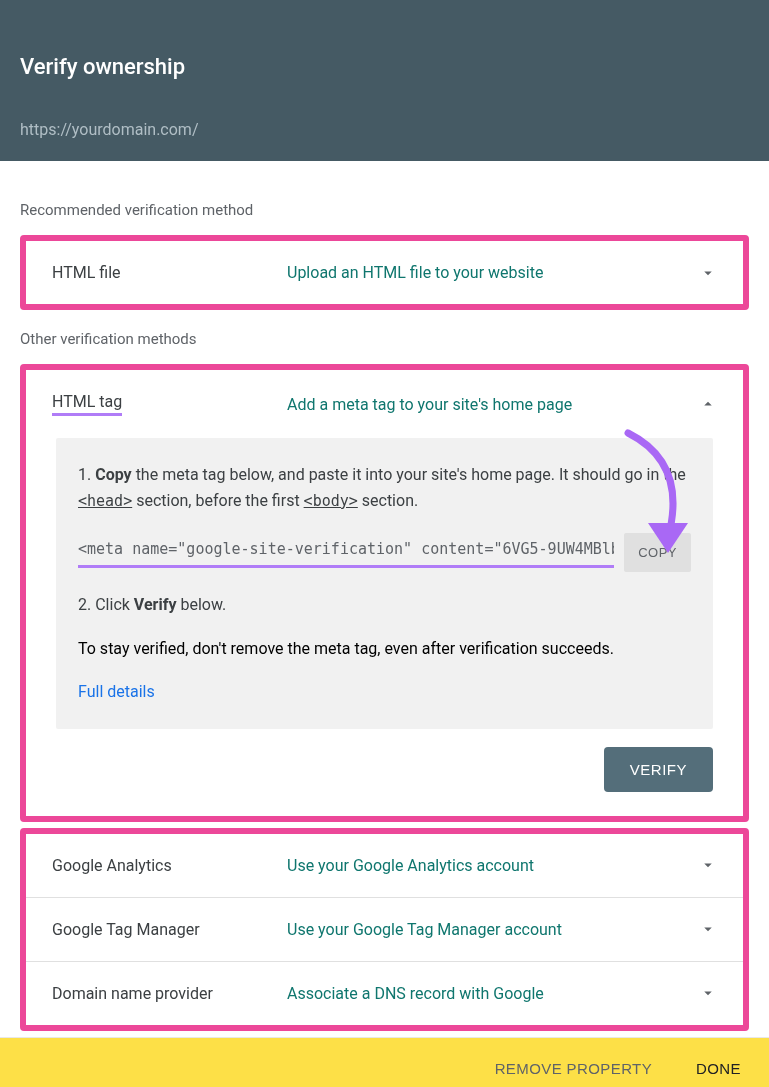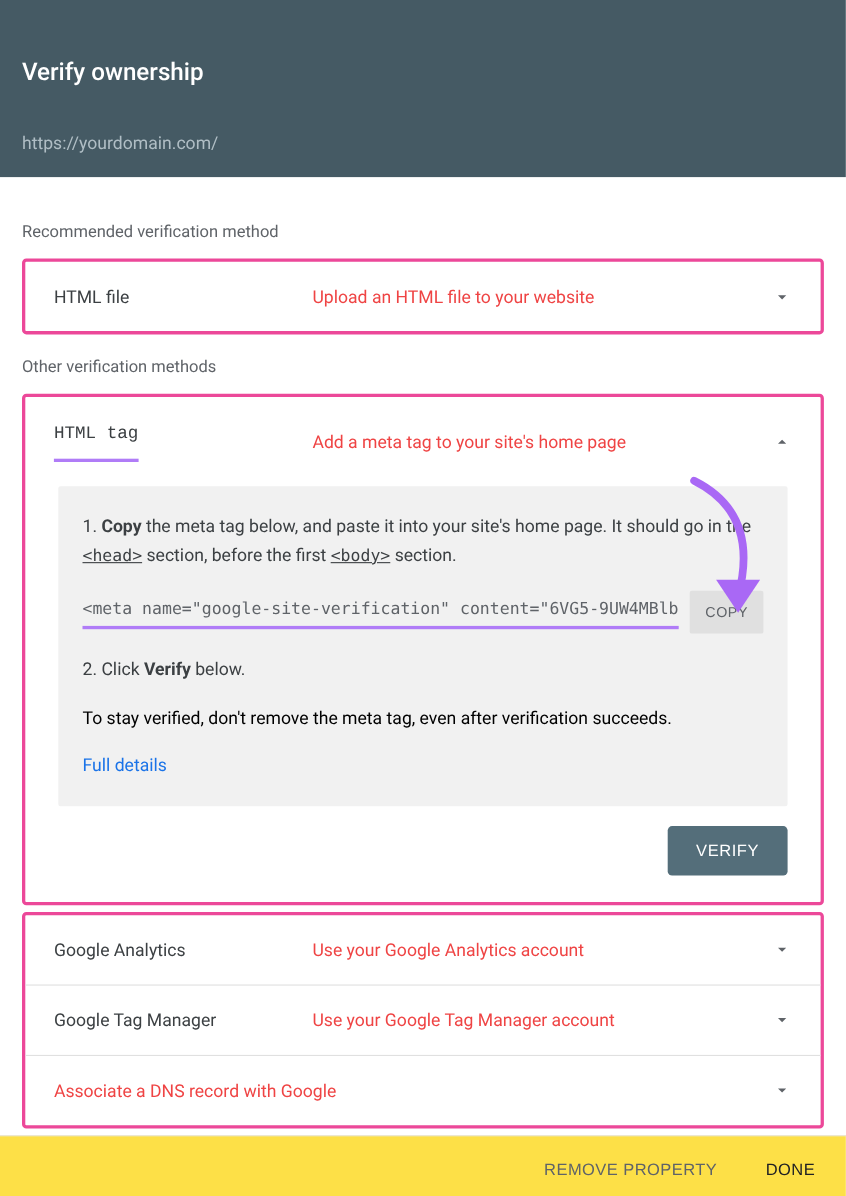--- a/index.html
+++ b/index.html
@@ -27,52 +27,51 @@
   }
   .content {
     padding: 20px 20px 0 20px;
   }
   .section-label {
     color: #5f6368;
     font-size: 15px;
     margin: 20px 0 16px 0;
   }
   .card {
-    border: 3px solid #ec4899;
+    border: 6px solid #ec4899;
     border-radius: 4px;
     background: #fff;
     margin-bottom: 6px;
   }
   .method-row {
     display: flex;
     align-items: center;
     padding: 22px 26px;
     cursor: pointer;
   }
   .method-name {
     width: 235px;
     font-size: 16px;
     color: #3c4043;
     font-weight: 400;
   }
   .method-desc {
     flex: 1;
     font-size: 16px;
-    color: #ef4444;
+    color: #0f766e;
   }
   .chevron {
     color: #5f6368;
     font-size: 14px;
   }
   .chevron svg { display:block; }
   .underline-purple {
     border-bottom: 3px solid #b07cf7;
-    padding-bottom: 14px;
+    padding-bottom: 2px;
     display: inline-block;
-    font-family: Liberation Mono, monospace;
   }
   .expanded-body {
     padding: 0 30px 24px 30px;
     position: relative;
   }
   .gray-panel {
     background: #f1f1f1;
     padding: 24px 22px;
     border-radius: 2px;
     color: #3c4043;
@@ -245,20 +244,21 @@
     <div class="method-row">
       <div class="method-name">Google Tag Manager</div>
       <div class="method-desc">Use your Google Tag Manager account</div>
       <span class="chevron">
         <svg width="18" height="18" viewBox="0 0 24 24">
             <path fill="#5f6368" d="M7 10l5 5 5-5z"></path>
           </svg>
       </span>
     </div>
     <div class="method-row">
+      <div class="method-name">Domain name provider</div>
       <div class="method-desc">Associate a DNS record with Google</div>
       <span class="chevron">
         <svg width="18" height="18" viewBox="0 0 24 24">
             <path fill="#5f6368" d="M7 10l5 5 5-5z"></path>
           </svg>
       </span>
     </div>
   </div>
 
 </div>

